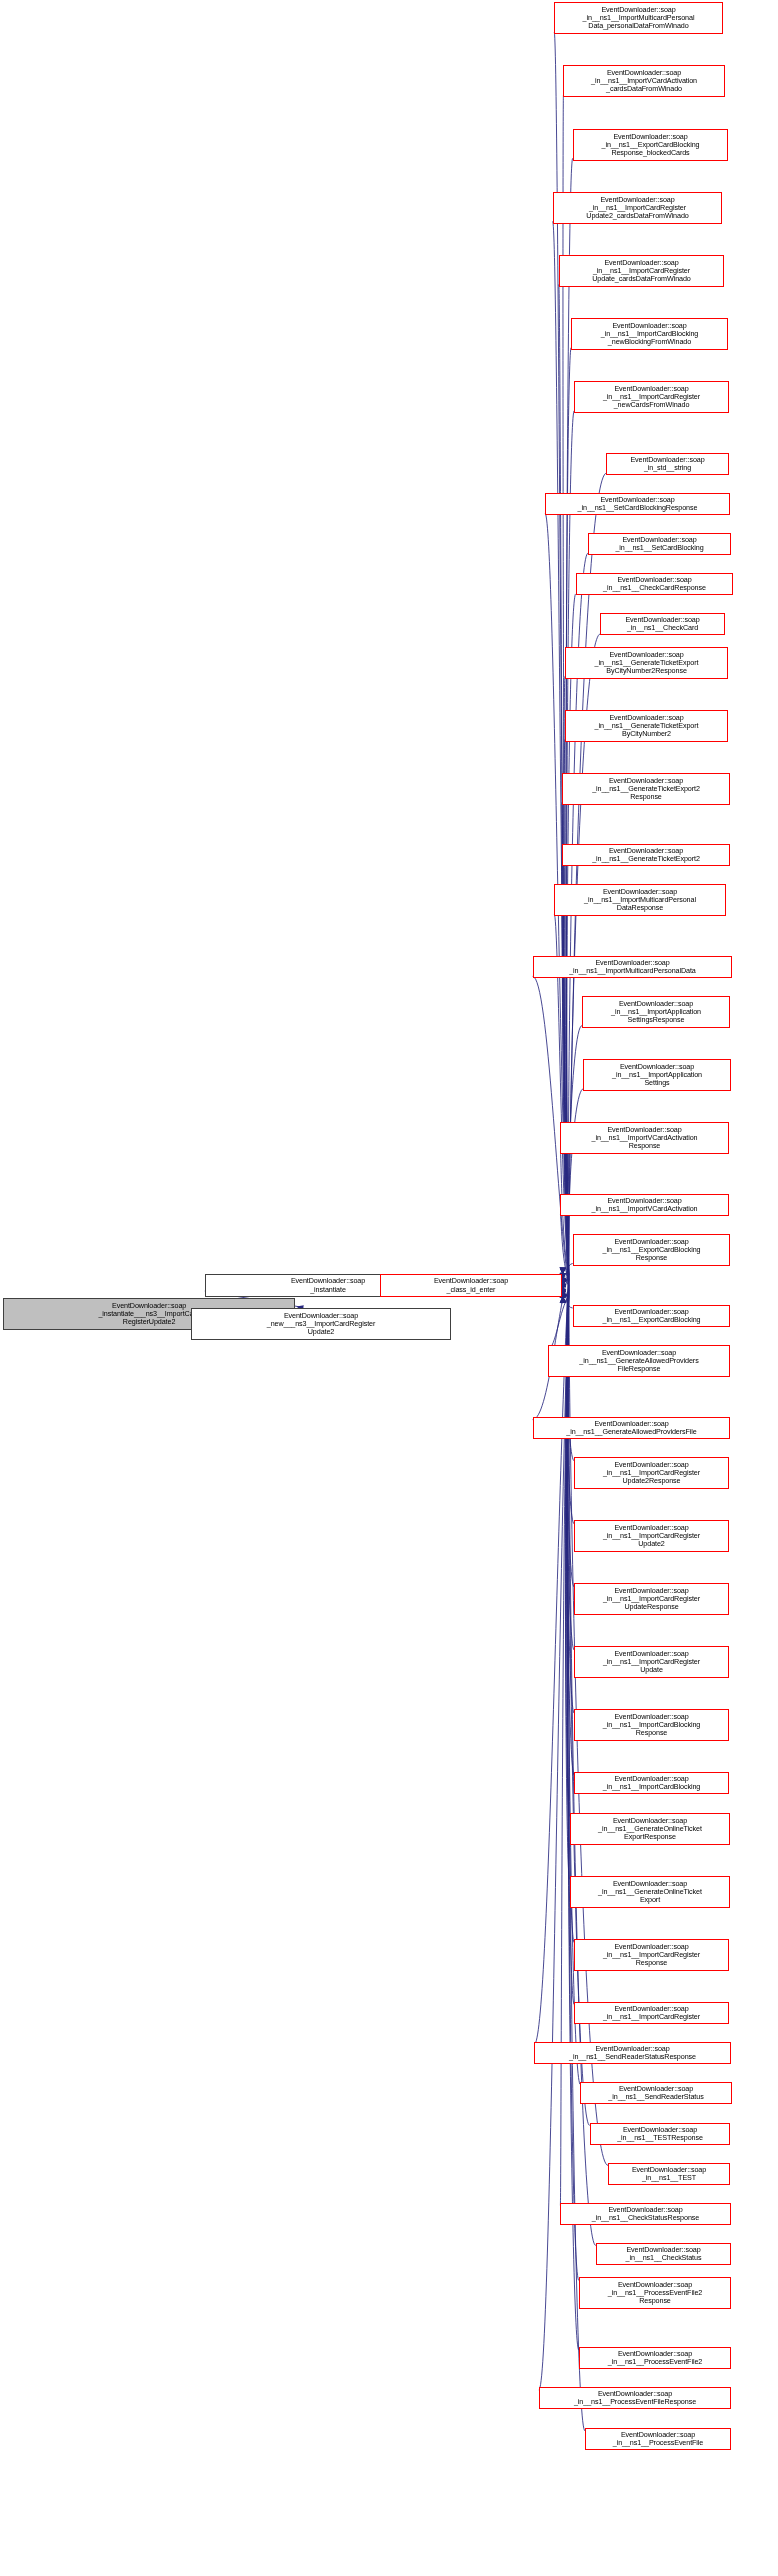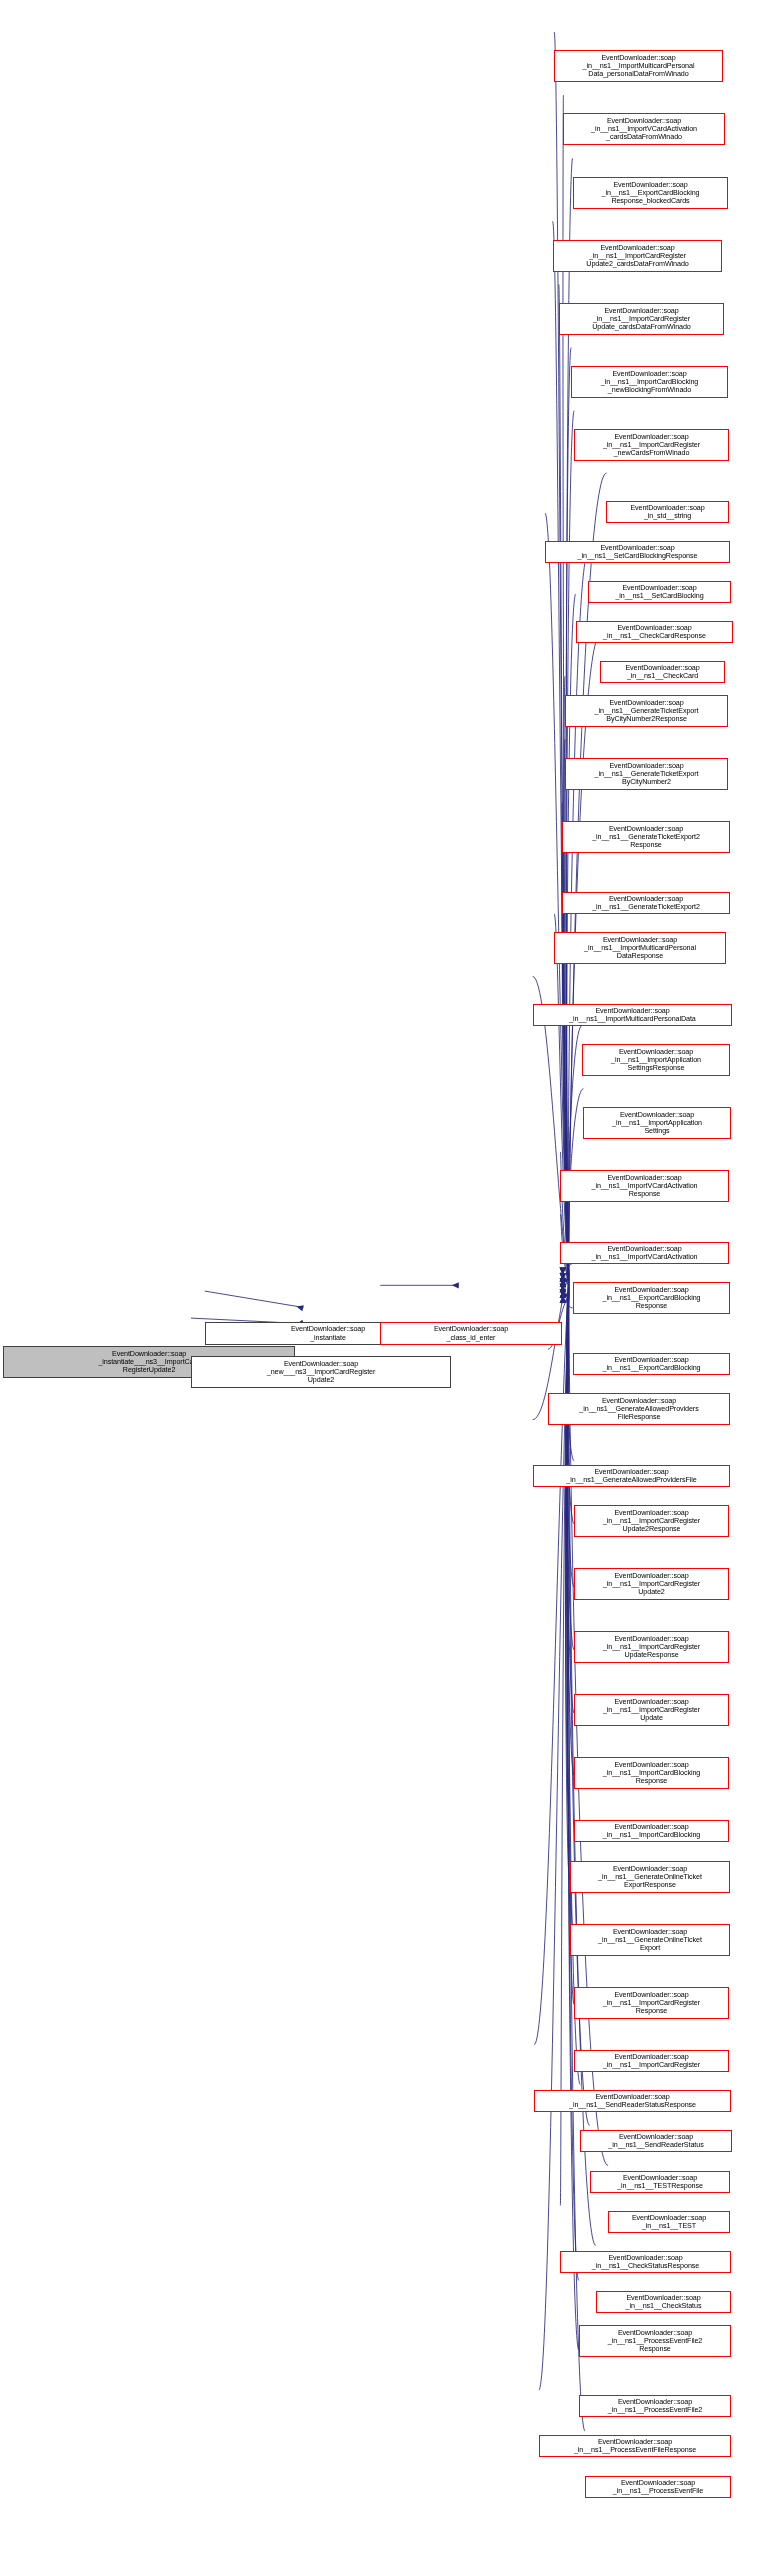--- a/index.html
+++ b/index.html
@@ -18,21 +18,20 @@
     background:#ffffff;
     display:flex;
     align-items:center;
     justify-content:center;
     text-align:center;
     line-height:1.13;
     color:#000000;
     white-space:pre-line;
     letter-spacing:-0.1px;
     padding:0 1.5px;
-    margin-top:48px;
   }
   .node.red{border:0.8px solid #ff0000;}
   .node.black{border:0.8px solid #404040;}
   .node.current{border:0.8px solid #404040;background:#bfbfbf;}
 </style>
 </head>
 <body>
 
 <div id="graph">
   <svg id="edges" xmlns="http://www.w3.org/2000/svg" viewBox="0 0 1012 3347" width="779" height="2576">

